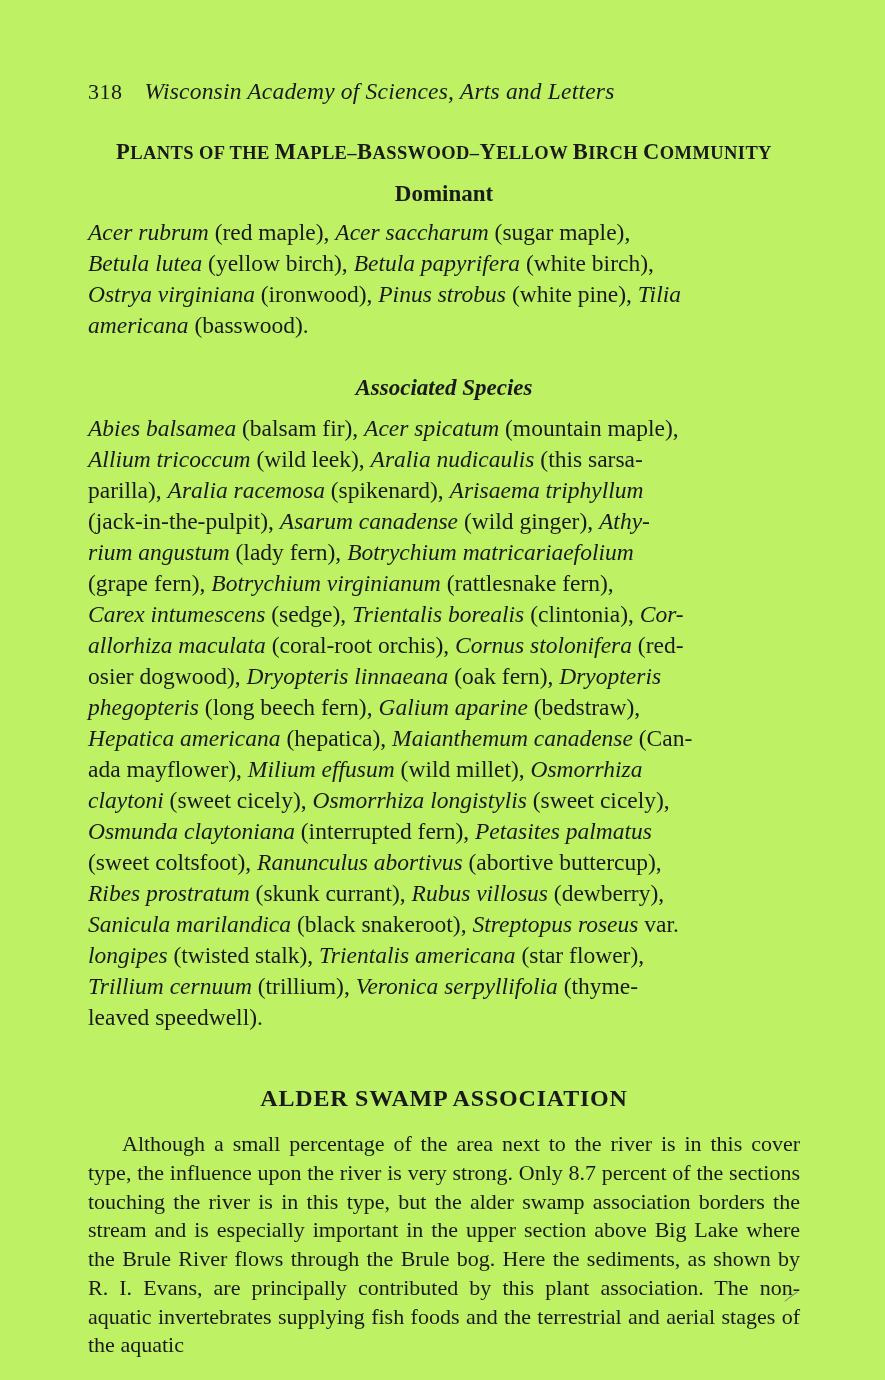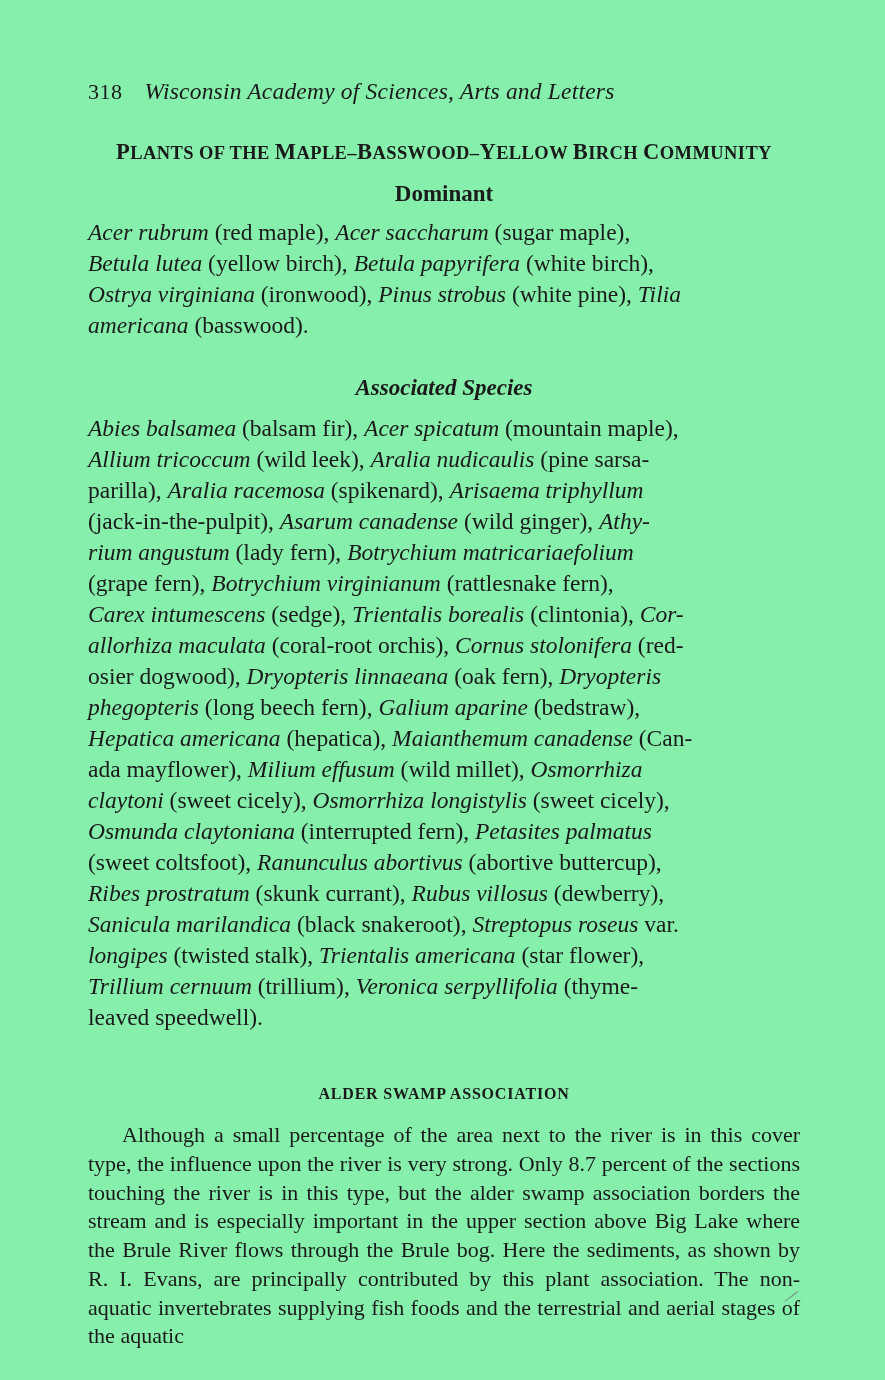--- a/index.html
+++ b/index.html
@@ -13,21 +13,21 @@
     font-family: "Liberation Serif", serif;
     color: #1a1a1a;
     position: relative;
     overflow: hidden;
   }
   .page {
     position: absolute;
     left: 0; top: 0;
     width: 885px;
     height: 1380px;
-    background: #86efac;
+    background: #bef264;
   }
   .content {
     position: absolute;
     left: 88px;
     top: 78px;
     width: 712px;
   }
   
   .running-head {
     display: flex;
@@ -60,21 +60,21 @@
     margin: 0 0 10px 0;
   }
   .subhead-2 {
     text-align: center;
     font-style: italic;
     font-size: 23px;
     margin: 34px 0 12px 0;
   }
   .major-head {
     text-align: center;
-    font-size: 16px;
+    font-size: 24px;
     letter-spacing: 0.8px;
     margin: 52px 0 18px 0;
   }
   
   p.body {
     font-size: 22px;
     line-height: 1.305;
     margin: 0;
     text-align: justify;
     text-justify: inter-word;
@@ -121,21 +121,21 @@
         <span style="display: block; white-space: nowrap;"><i>Acer rubrum</i><span> (red maple), </span><i>Acer saccharum</i><span> (sugar maple),</span></span>
         <span style="display: block; white-space: nowrap;"><i>Betula lutea</i><span> (yellow birch), </span><i>Betula papyrifera</i><span> (white birch),</span></span>
         <span style="display: block; white-space: nowrap;"><i>Ostrya virginiana</i><span> (ironwood), </span><i>Pinus strobus</i><span> (white pine), </span><i>Tilia</i></span>
         <span style="display: block; white-space: nowrap;"><i>americana</i><span> (basswood).</span></span>
       </p>
 
     <h3 class="subhead-2">Associated Species</h3>
 
     <p class="species">
         <span style="display: block; white-space: nowrap;"><i>Abies balsamea</i><span> (balsam fir), </span><i>Acer spicatum</i><span> (mountain maple),</span></span>
-        <span style="display: block; white-space: nowrap;"><i>Allium tricoccum</i><span> (wild leek), </span><i>Aralia nudicaulis</i><span> (pine sarsa-</span></span>
+        <span style="display: block; white-space: nowrap;"><i>Allium tricoccum</i><span> (wild leek), </span><i>Aralia nudicaulis</i><span> (this sarsa-</span></span>
         <span style="display: block; white-space: nowrap;"><span>parilla), </span><i>Aralia racemosa</i><span> (spikenard), </span><i>Arisaema triphyllum</i></span>
         <span style="display: block; white-space: nowrap;"><span>(jack-in-the-pulpit), </span><i>Asarum canadense</i><span> (wild ginger), </span><i>Athy-</i></span>
         <span style="display: block; white-space: nowrap;"><i>rium angustum</i><span> (lady fern), </span><i>Botrychium matricariaefolium</i></span>
         <span style="display: block; white-space: nowrap;"><span>(grape fern), </span><i>Botrychium virginianum</i><span> (rattlesnake fern),</span></span>
         <span style="display: block; white-space: nowrap;"><i>Carex intumescens</i><span> (sedge), </span><i>Trientalis borealis</i><span> (clintonia), </span><i>Cor-</i></span>
         <span style="display: block; white-space: nowrap;"><i>allorhiza maculata</i><span> (coral-root orchis), </span><i>Cornus stolonifera</i><span> (red-</span></span>
         <span style="display: block; white-space: nowrap;"><span>osier dogwood), </span><i>Dryopteris linnaeana</i><span> (oak fern), </span><i>Dryopteris</i></span>
         <span style="display: block; white-space: nowrap;"><i>phegopteris</i><span> (long beech fern), </span><i>Galium aparine</i><span> (bedstraw),</span></span>
         <span style="display: block; white-space: nowrap;"><i>Hepatica americana</i><span> (hepatica), </span><i>Maianthemum canadense</i><span> (Can-</span></span>
         <span style="display: block; white-space: nowrap;"><span>ada mayflower), </span><i>Milium effusum</i><span> (wild millet), </span><i>Osmorrhiza</i></span>

